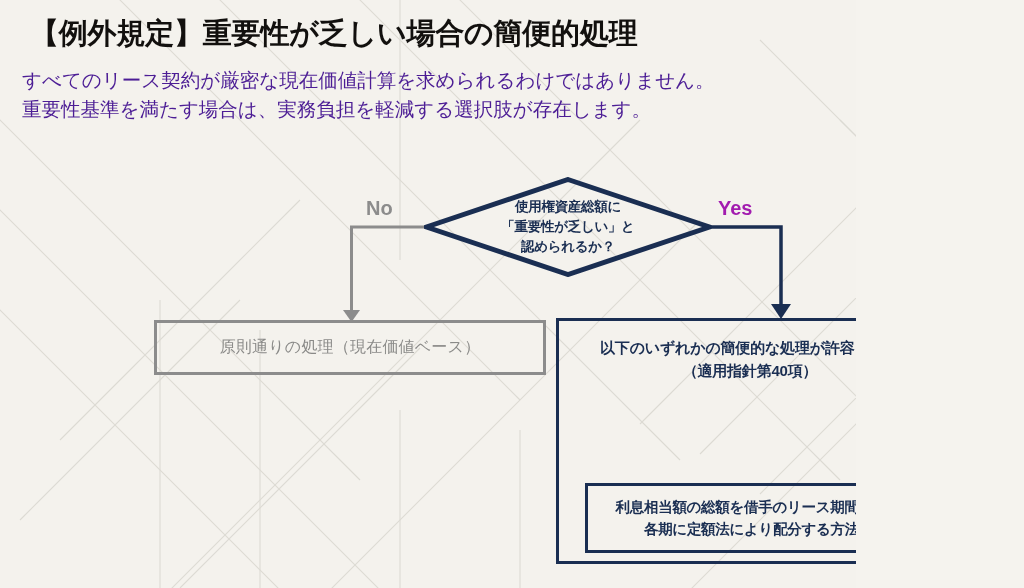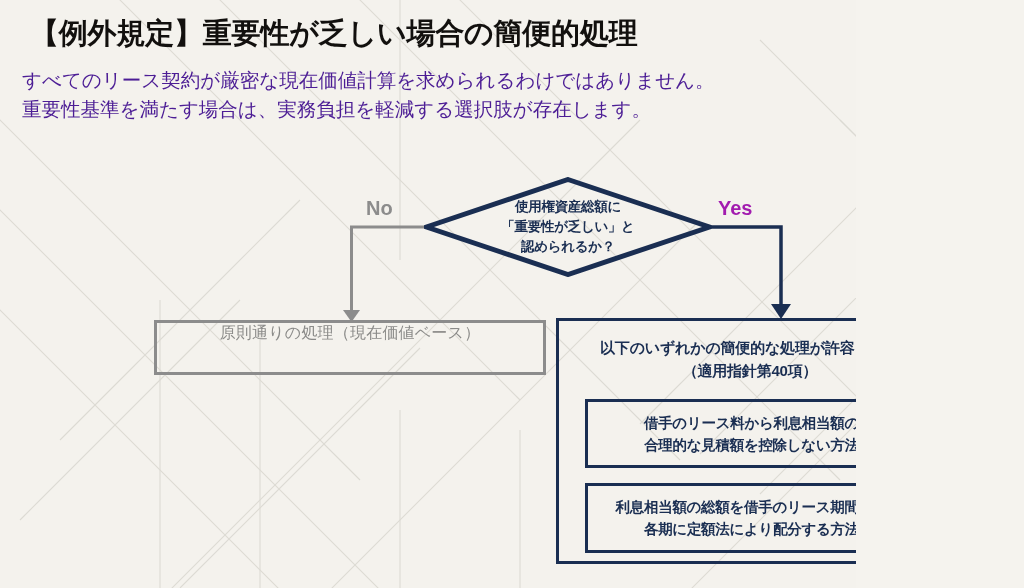--- a/index.html
+++ b/index.html
@@ -110,20 +110,21 @@
   
   #box-principle {
     position: absolute;
     left: 154px;
     top: 320px;
     width: 392px;
     height: 55px;
     border: 3px solid #8c8c8c;
     background: transparent;
     display: flex;
+    align-items: center;
     justify-content: center;
     box-sizing: border-box;
   }
   #box-principle .txt {
     font-size: 16px;
     color: #8a8a88;
     letter-spacing: 0.2px;
   }
 
   
@@ -241,24 +242,20 @@
   <div id="yes-label">Yes</div>
 
   <div id="box-principle">
     <span class="txt">原則通りの処理（現在価値ベース）</span>
   </div>
 
   <div id="box-simplified">
     <div class="head">以下のいずれかの簡便的な処理が許容される
 （適用指針第40項）</div>
 
-    <div class="method" id="method-1">
-      <span class="txt">借手のリース料から利息相当額の
-合理的な見積額を控除しない方法</span>
-    </div>
 
     <div class="method" id="method-2">
       <span class="txt">利息相当額の総額を借手のリース期間中の
 各期に定額法により配分する方法</span>
     </div>
   </div>
 
 </div>
 
 </body></html>

